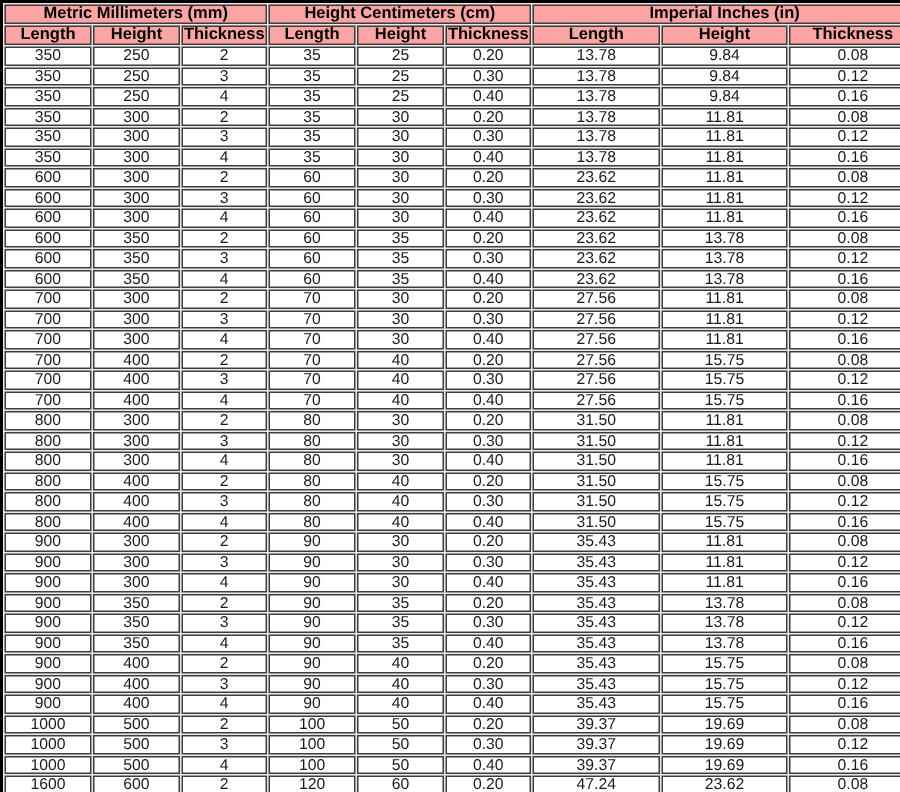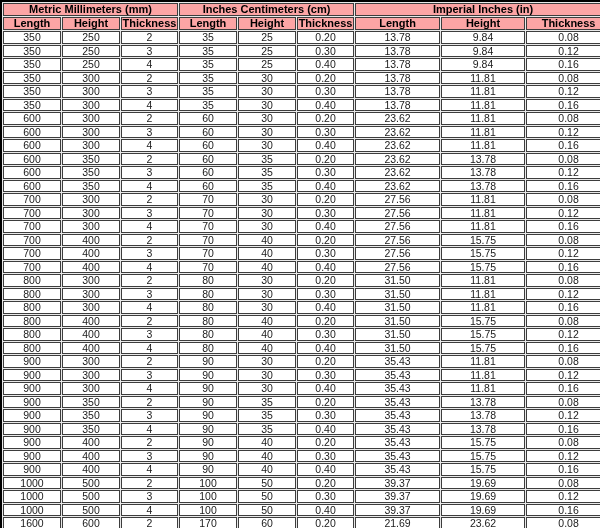--- a/index.html
+++ b/index.html
@@ -58,21 +58,21 @@
       <col style="width:58px">
         <col style="width:58px">
         <col style="width:57px">
       <col style="width:85px">
         <col style="width:84px">
         <col style="width:85px">
     </colgroup>
     <thead>
       <tr>
         <th colspan="3">Metric Millimeters (mm)</th>
-        <th colspan="3">Inches Centimeters (cm)</th>
+        <th colspan="3">Height Centimeters (cm)</th>
         <th colspan="3">Imperial Inches (in)</th>
       </tr>
       <tr>
         <th>Length</th>
         <th>Height</th>
         <th>Thickness</th>
         <th>Length</th>
         <th>Height</th>
         <th>Thickness</th>
         <th>Length</th>
@@ -474,22 +474,22 @@
           <td>50</td>
           <td>0.40</td>
           <td>39.37</td>
           <td>19.69</td>
           <td>0.16</td>
         </tr>
         <tr>
           <td>1600</td>
           <td>600</td>
           <td>2</td>
-          <td>170</td>
-          <td>60</td>
-          <td>0.20</td>
-          <td>21.69</td>
+          <td>120</td>
+          <td>60</td>
+          <td>0.20</td>
+          <td>47.24</td>
           <td>23.62</td>
           <td>0.08</td>
         </tr>
       </tbody>
   </table>
 </div>
 
 </body></html>

